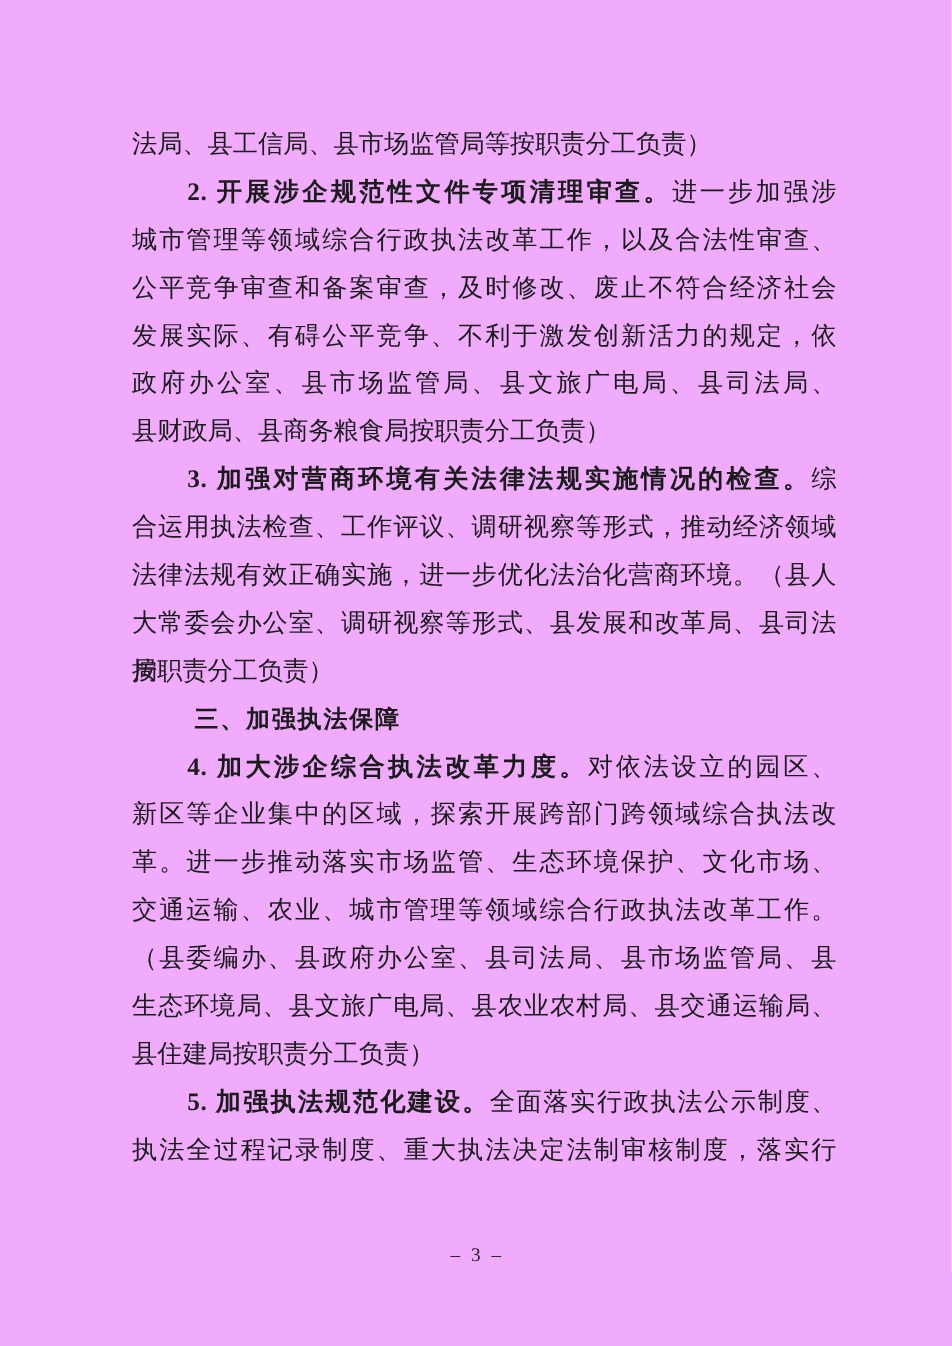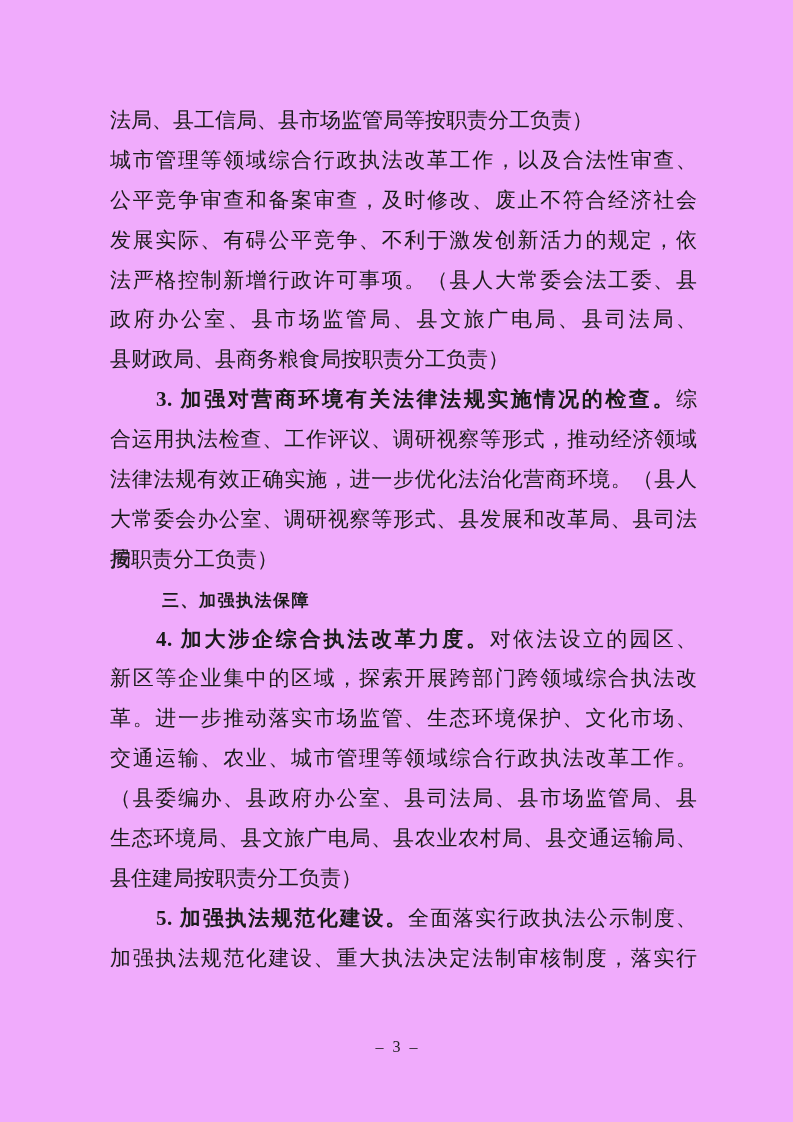--- a/index.html
+++ b/index.html
@@ -40,56 +40,56 @@
   .line.head-indent { text-indent: 52px; }
   .bold-run {
     font-weight: 700;
     letter-spacing: 0.5px;
   }
   .regular-run { font-weight: 400; }
   .line.heading .heading-run {
     font-family: "Liberation Sans", "DejaVu Sans", sans-serif;
     font-weight: 700;
     letter-spacing: 1.5px;
-    font-size: 17px;
+    font-size: 20px;
   }
   .footer {
     position: absolute;
     left: 0;
     top: 1038px;
     width: 100%;
     text-align: center;
     font-size: 16px;
     color: #222222;
     word-spacing: 5px;
     font-family: "Liberation Serif", "DejaVu Serif", serif;
   }
 </style>
 </head>
 <body>
 
 <div class="page">
   <div class="content" id="doc-lines">
       <div class="line"><span class="regular-run">法局、县工信局、县市场监管局等按职责分工负责）</span></div>
+      <div class="line justify num-indent"><span class="bold-run">2. 开展涉企规范性文件专项清理审查。</span><span class="regular-run">进一步加强涉</span></div>
       <div class="line justify"><span class="regular-run">城市管理等领域综合行政执法改革工作，以及合法性审查、</span></div>
       <div class="line justify"><span class="regular-run">公平竞争审查和备案审查，及时修改、废止不符合经济社会</span></div>
       <div class="line justify"><span class="regular-run">发展实际、有碍公平竞争、不利于激发创新活力的规定，依</span></div>
-      <div class="line justify"><span class="regular-run">法严格控制新增行政许可事项。（县人大常委会法工委、县</span></div>
       <div class="line justify"><span class="regular-run">政府办公室、县市场监管局、县文旅广电局、县司法局、</span></div>
       <div class="line"><span class="regular-run">县财政局、县商务粮食局按职责分工负责）</span></div>
       <div class="line justify num-indent"><span class="bold-run">3. 加强对营商环境有关法律法规实施情况的检查。</span><span class="regular-run">综</span></div>
       <div class="line justify"><span class="regular-run">合运用执法检查、工作评议、调研视察等形式，推动经济领域</span></div>
       <div class="line justify"><span class="regular-run">法律法规有效正确实施，进一步优化法治化营商环境。（县人</span></div>
       <div class="line justify"><span class="regular-run">大常委会办公室、调研视察等形式、县发展和改革局、县司法局</span></div>
       <div class="line"><span class="regular-run">按职责分工负责）</span></div>
       <div class="line head-indent heading"><span class="heading-run">三、加强执法保障</span></div>
       <div class="line justify num-indent"><span class="bold-run">4. 加大涉企综合执法改革力度。</span><span class="regular-run">对依法设立的园区、</span></div>
       <div class="line justify"><span class="regular-run">新区等企业集中的区域，探索开展跨部门跨领域综合执法改</span></div>
       <div class="line justify"><span class="regular-run">革。进一步推动落实市场监管、生态环境保护、文化市场、</span></div>
       <div class="line justify"><span class="regular-run">交通运输、农业、城市管理等领域综合行政执法改革工作。</span></div>
       <div class="line justify"><span class="regular-run">（县委编办、县政府办公室、县司法局、县市场监管局、县</span></div>
       <div class="line justify"><span class="regular-run">生态环境局、县文旅广电局、县农业农村局、县交通运输局、</span></div>
       <div class="line"><span class="regular-run">县住建局按职责分工负责）</span></div>
       <div class="line justify num-indent"><span class="bold-run">5. 加强执法规范化建设。</span><span class="regular-run">全面落实行政执法公示制度、</span></div>
-      <div class="line justify"><span class="regular-run">加强执法规范化建设、重大执法决定法制审核制度，落实行</span></div>
+      <div class="line justify"><span class="regular-run">执法全过程记录制度、重大执法决定法制审核制度，落实行</span></div>
     </div>
   <div class="footer">– 3 –</div>
 </div>
 
 </body></html>

